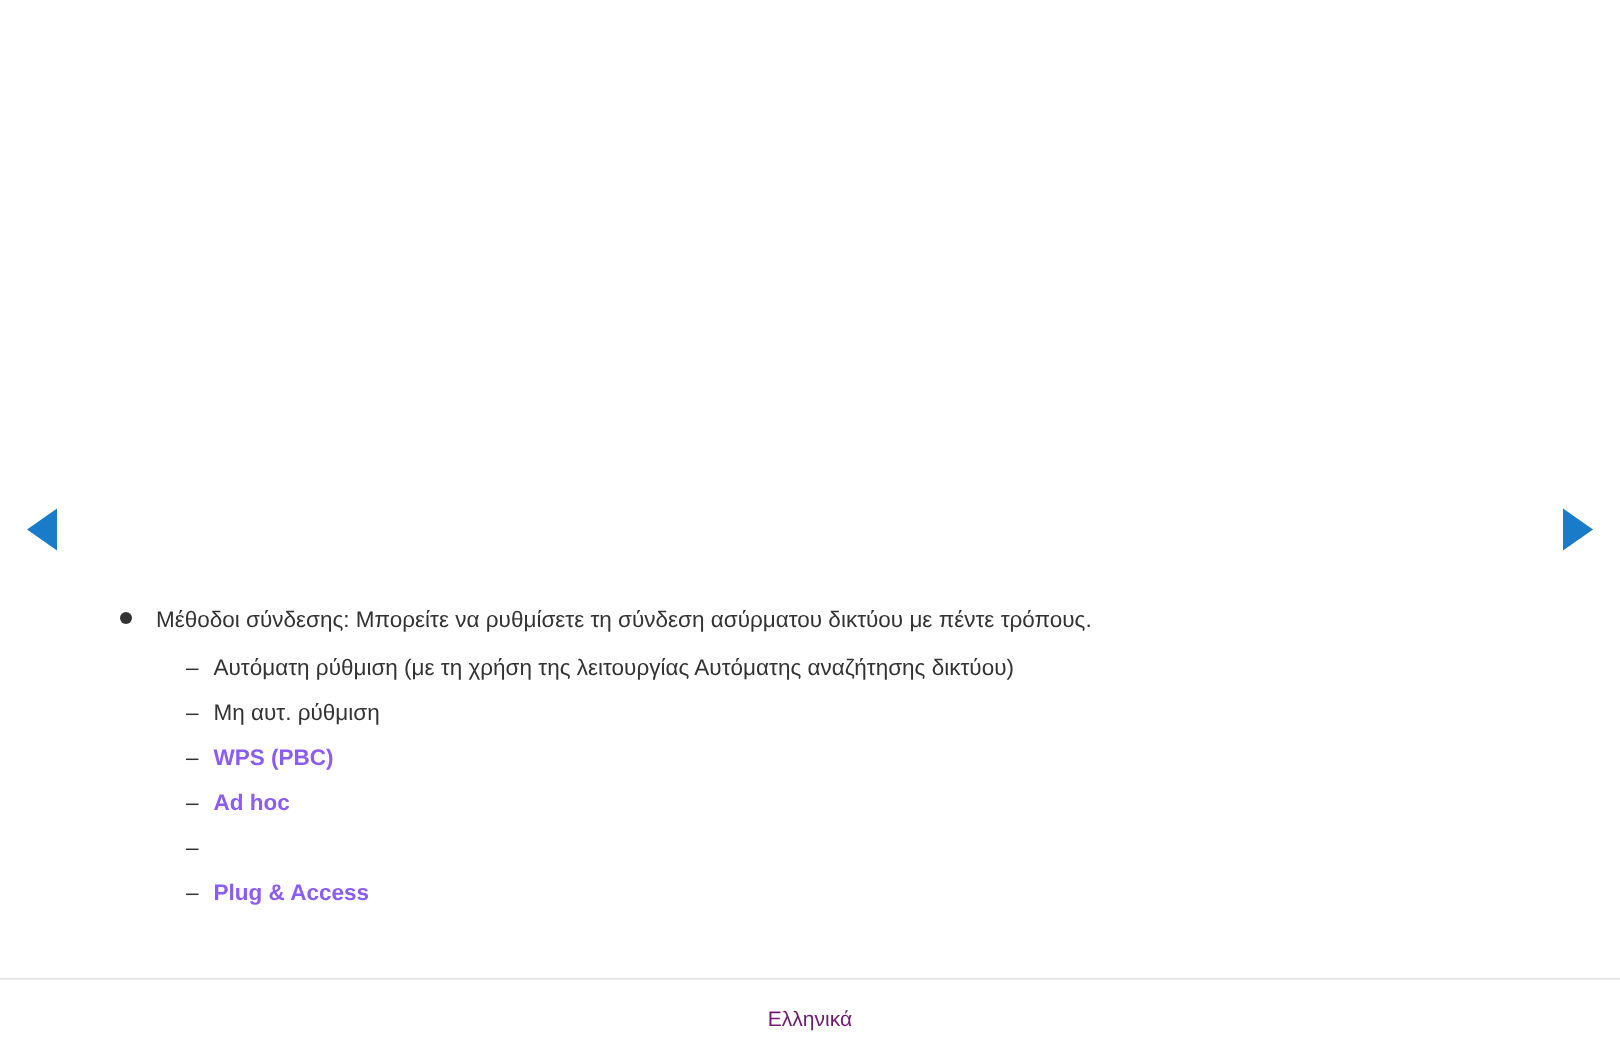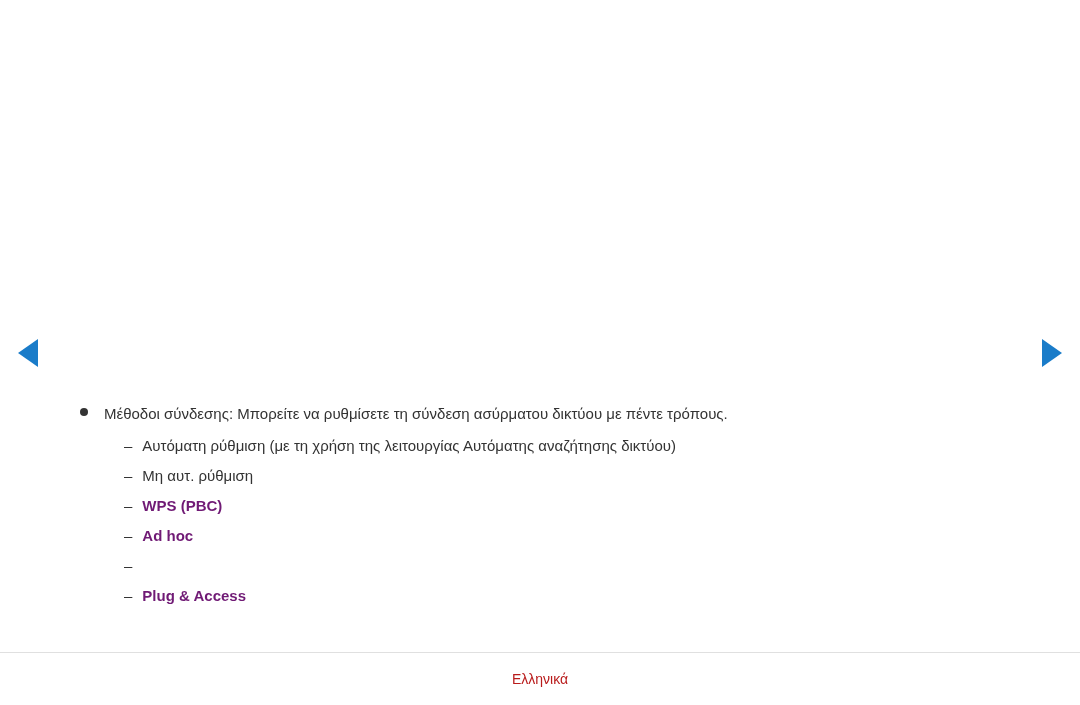--- a/index.html
+++ b/index.html
@@ -68,21 +68,21 @@
       line-height: 1.6;
     }
 
     .dash {
       margin-right: 10px;
       color: #333;
       flex-shrink: 0;
     }
 
     .link-blue {
-      color: #701a75;
+      color: #8b5cf6;
       font-weight: bold;
       text-decoration: none;
     }
 
     .nav-left {
       position: absolute;
       left: 18px;
       top: 50%;
       transform: translateY(-50%);
       width: 0;
@@ -102,21 +102,21 @@
       height: 0;
       border-top: 14px solid transparent;
       border-bottom: 14px solid transparent;
       border-left: 20px solid #1a7cc9;
       cursor: pointer;
     }
 
     .footer {
       text-align: center;
       padding: 18px;
-      color: #b91c1c;
+      color: #701a75;
       font-size: 14px;
       border-top: 1px solid #e0e0e0;
       margin-top: auto;
     }
   </style>
 </head>
 <body>
 
 <div class="main-content">
   <ul class="bullet-list">

